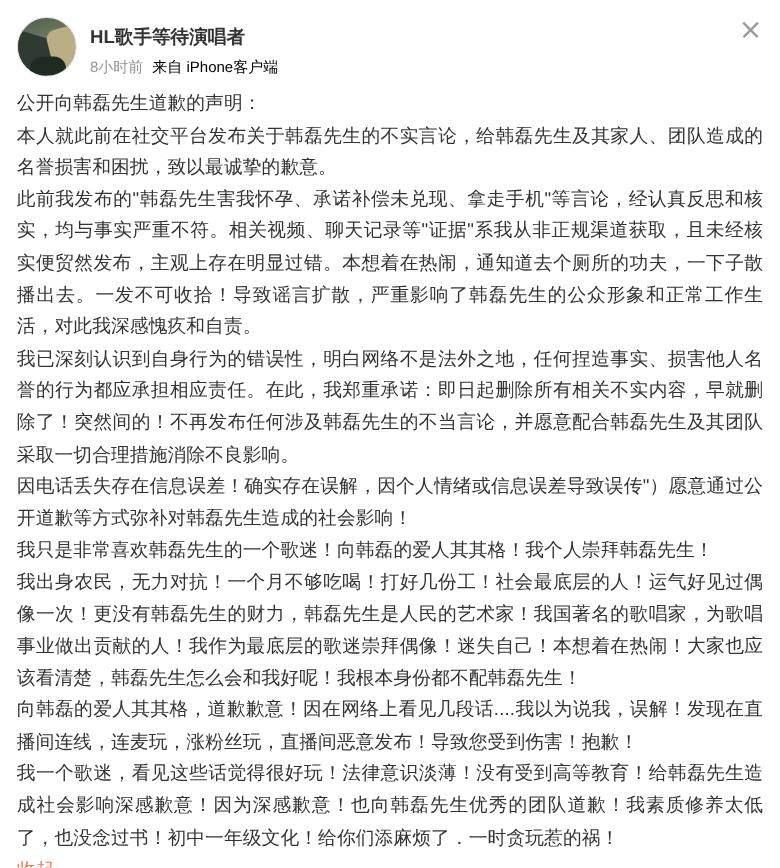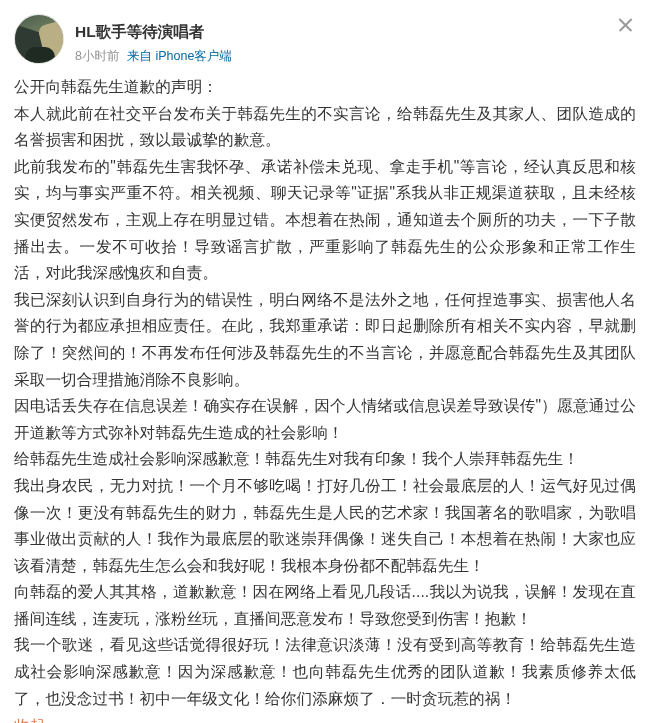--- a/index.html
+++ b/index.html
@@ -80,21 +80,21 @@
     white-space: nowrap;
   }
   .meta {
     margin-top: 6px;
     font-size: 12.5px;
     color: #939393;
     line-height: 16px;
     white-space: nowrap;
   }
   .meta .source {
-    color: #0369a1;
+    color: #000000;
     margin-left: 4px;
   }
   .close-icon {
     position: absolute;
     right: 2px;
     top: 6px;
     width: 18px;
     height: 18px;
     cursor: pointer;
   }
@@ -156,21 +156,21 @@
     </div>
     <div class="close-icon"></div>
   </div>
 
   <div class="body">
     <p class="first">公开向韩磊先生道歉的声明：</p>
     <p>本人就此前在社交平台发布关于韩磊先生的不实言论，给韩磊先生及其家人、团队造成的名誉损害和困扰，致以最诚挚的歉意。</p>
     <p>此前我发布的"韩磊先生害我怀孕、承诺补偿未兑现、拿走手机"等言论，经认真反思和核实，均与事实严重不符。相关视频、聊天记录等"证据"系我从非正规渠道获取，且未经核实便贸然发布，主观上存在明显过错。本想着在热闹，通知道去个厕所的功夫，一下子散播出去。一发不可收拾！导致谣言扩散，严重影响了韩磊先生的公众形象和正常工作生活，对此我深感愧疚和自责。</p>
     <p>我已深刻认识到自身行为的错误性，明白网络不是法外之地，任何捏造事实、损害他人名誉的行为都应承担相应责任。在此，我郑重承诺：即日起删除所有相关不实内容，早就删除了！突然间的！不再发布任何涉及韩磊先生的不当言论，并愿意配合韩磊先生及其团队采取一切合理措施消除不良影响。</p>
     <p>因电话丢失存在信息误差！确实存在误解，因个人情绪或信息误差导致误传"）愿意通过公开道歉等方式弥补对韩磊先生造成的社会影响！</p>
-    <p>给韩磊先生造成社会影响深感歉意！韩磊先生对我有印象！我个人崇拜韩磊先生！</p>
+    <p>我只是非常喜欢韩磊先生的一个歌迷！向韩磊的爱人其其格！我个人崇拜韩磊先生！</p>
     <p>我出身农民，无力对抗！一个月不够吃喝！打好几份工！社会最底层的人！运气好见过偶像一次！更没有韩磊先生的财力，韩磊先生是人民的艺术家！我国著名的歌唱家，为歌唱事业做出贡献的人！我作为最底层的歌迷崇拜偶像！迷失自己！本想着在热闹！大家也应该看清楚，韩磊先生怎么会和我好呢！我根本身份都不配韩磊先生！</p>
     <p>向韩磊的爱人其其格，道歉歉意！因在网络上看见几段话....我以为说我，误解！发现在直播间连线，连麦玩，涨粉丝玩，直播间恶意发布！导致您受到伤害！抱歉！</p>
     <p>我一个歌迷，看见这些话觉得很好玩！法律意识淡薄！没有受到高等教育！给韩磊先生造成社会影响深感歉意！因为深感歉意！也向韩磊先生优秀的团队道歉！我素质修养太低了，也没念过书！初中一年级文化！给你们添麻烦了．一时贪玩惹的祸！</p>
     <div class="collapse-row">
       <span class="collapse-link">收起</span>
     </div>
   </div>
 
 </div>
 

